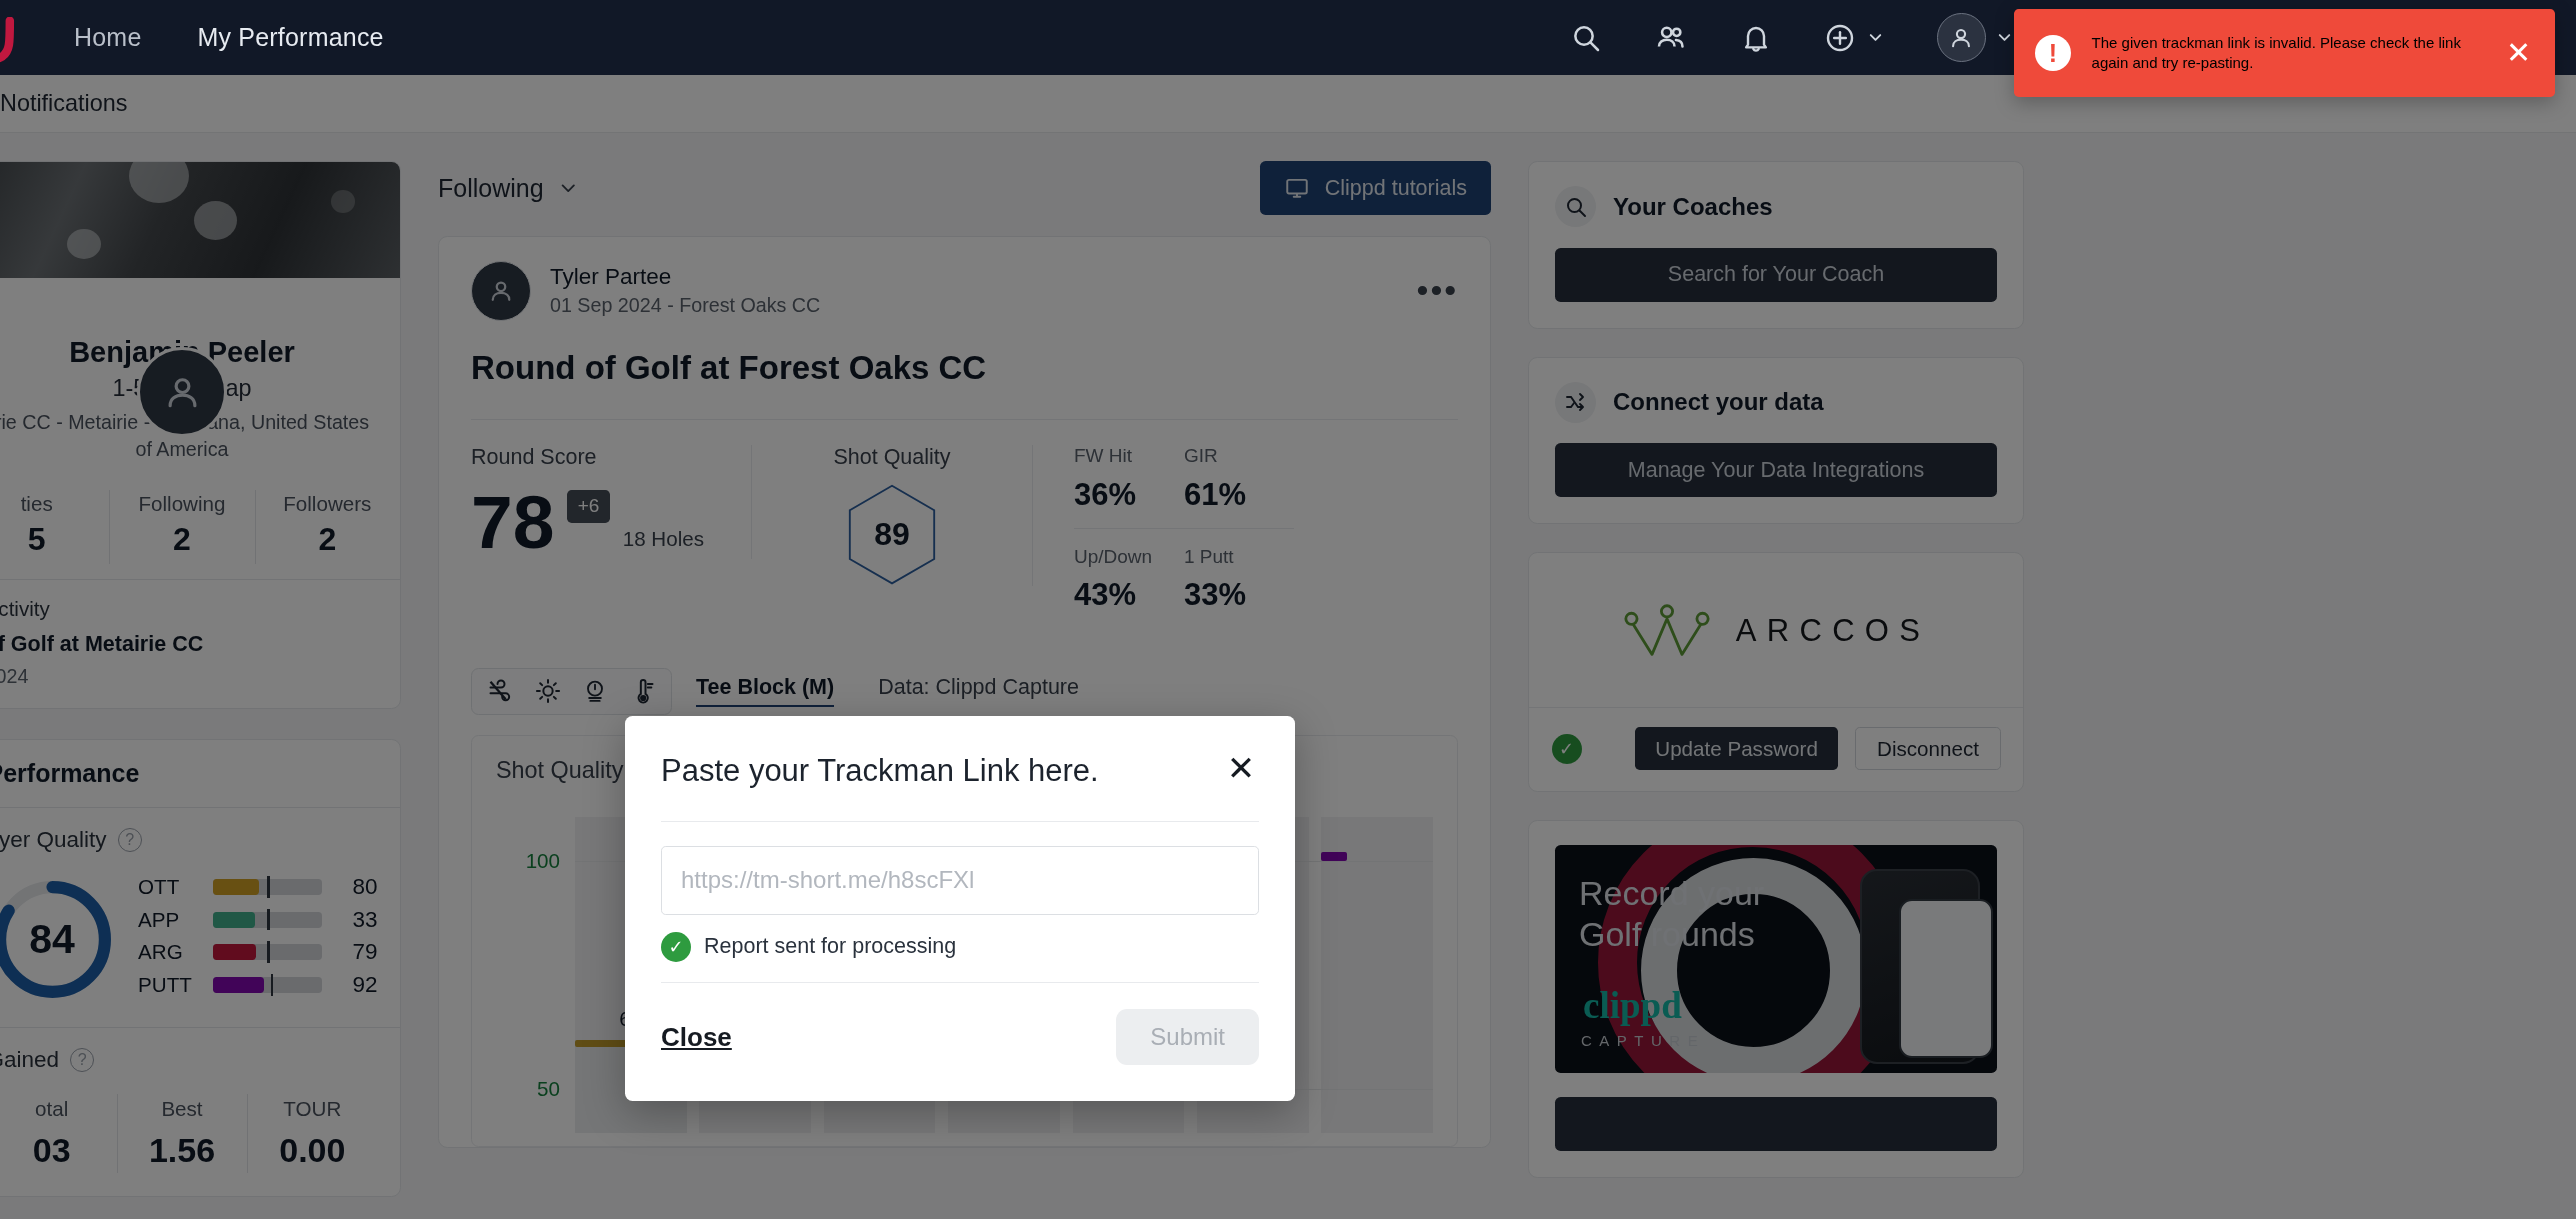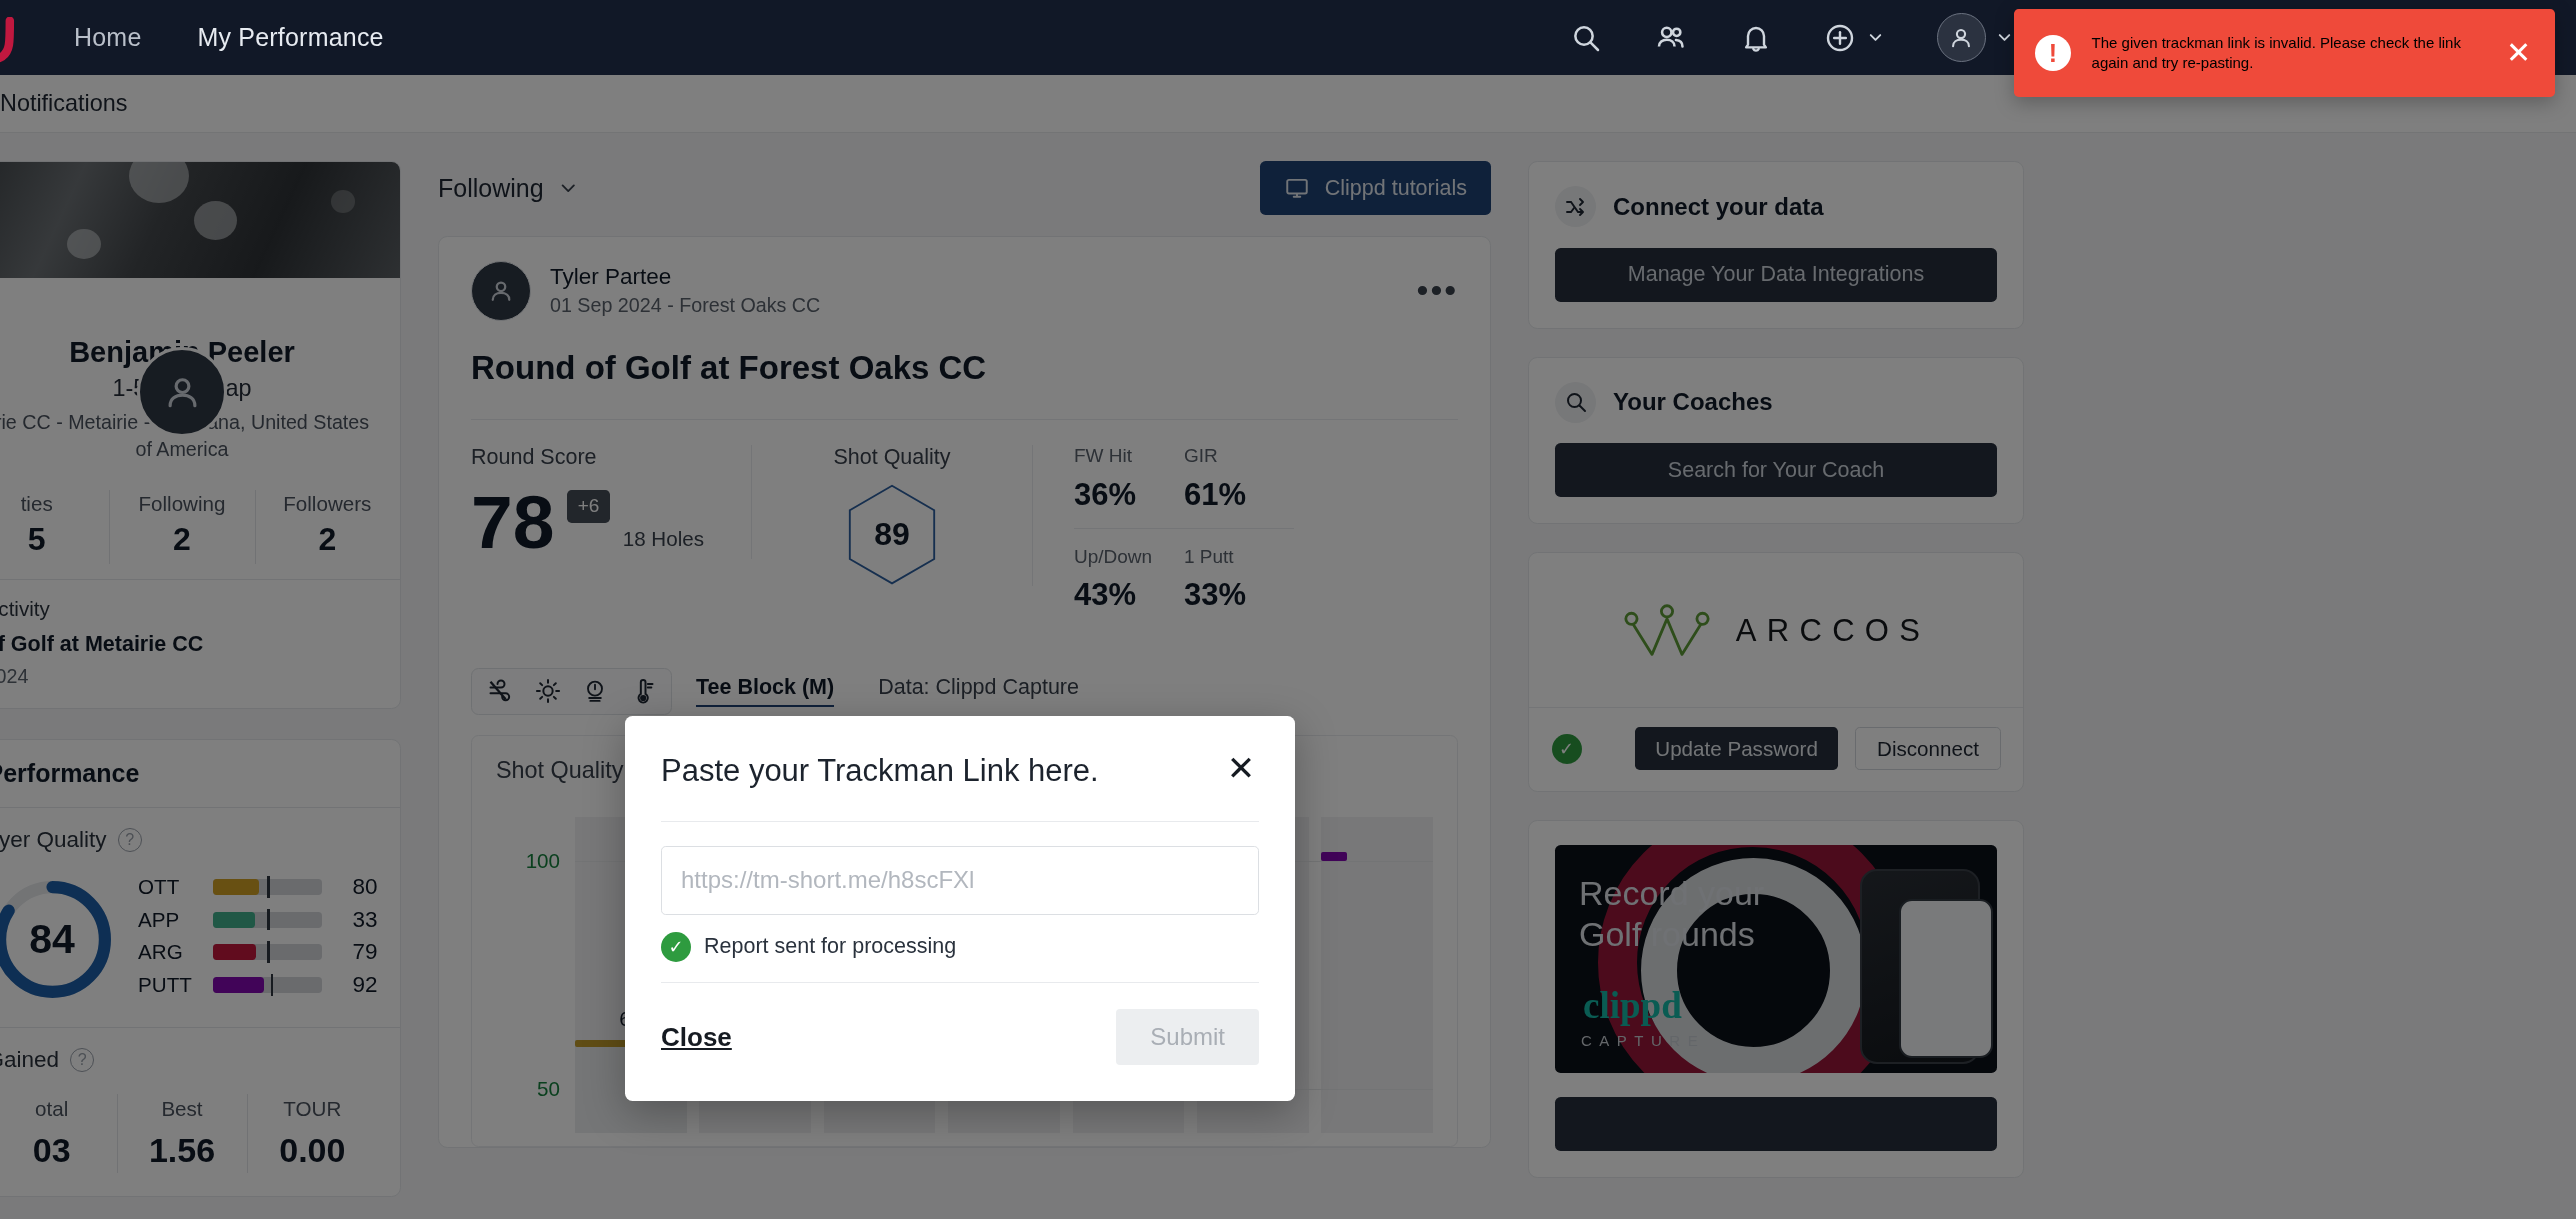--- a/index.html
+++ b/index.html
@@ -282,21 +282,21 @@
   }
   .modal-input::placeholder { color: #b2b7be; }
   .modal-status { display: flex; align-items: center; gap: 13px; padding: 17px 0 20.6px; }
   .modal-status .txt { font-size: 21.5px; color: #2a323d; }
   .modal-foot { display: flex; align-items: center; padding: 26px 0 36px; }
   .btn-close {
     background: none; border: none; font-size: 26px; font-weight: 700; color: #161b22;
     font-family: inherit; cursor: pointer; padding: 9.4px 0; text-decoration: underline;
   }
   .btn-submit {
-    margin-left: auto; background: #eceef0; color: #a9aeb5; border: none; border-radius: 4px;
+    margin-left: auto; background: #eceef0; color: #a9aeb5; border: none; border-radius: 11px;
     height: 56px; padding: 12px 34px; font-size: 24px; font-family: inherit; cursor: not-allowed;
   }
 
   
   .toast {
     position: absolute; right: 20.6px; top: 9.4px; width: 541px; min-height: 88px;
     background: #ef4a3a; border-radius: 4.7px; z-index: 60;
     display: flex; align-items: center; gap: 20.6px; padding: 17px 20.6px;
     box-shadow: 0 5.6px 19px rgba(0,0,0,.25);
   }
@@ -641,43 +641,43 @@
           </div>
         </div>
       </div>
     </div>
 
     <div class="col-right">
 
       <div class="r-card">
         <div class="r-head">
           <span class="r-icon-circle">
+            <svg width="24" height="24" viewBox="0 0 24 24" fill="none" stroke="currentColor" stroke-width="2">
+                <circle cx="10.5" cy="10.5" r="6.5"></circle>
+                <line x1="15.5" y1="15.5" x2="21" y2="21" stroke-linecap="round"></line>
+              </svg>
+          </span>
+          <span class="r-title">Your Coaches</span>
+        </div>
+        <button class="r-btn">Search for Your Coach</button>
+      </div>
+
+      <div class="r-card">
+        <div class="r-head">
+          <span class="r-icon-circle">
             <svg width="24" height="24" viewBox="0 0 24 24" fill="none" stroke="currentColor" stroke-width="1.9">
                 <path d="M3 7h4l7 10h4" stroke-linecap="round"></path>
                 <path d="M3 17h4l3-4" stroke-linecap="round"></path>
                 <polyline points="16,4 19,7 16,10" stroke-linecap="round" stroke-linejoin="round"></polyline>
                 <polyline points="16,14 19,17 16,20" stroke-linecap="round" stroke-linejoin="round"></polyline>
               </svg>
           </span>
           <span class="r-title">Connect your data</span>
         </div>
         <button class="r-btn">Manage Your Data Integrations</button>
-      </div>
-
-      <div class="r-card">
-        <div class="r-head">
-          <span class="r-icon-circle">
-            <svg width="24" height="24" viewBox="0 0 24 24" fill="none" stroke="currentColor" stroke-width="2">
-                <circle cx="10.5" cy="10.5" r="6.5"></circle>
-                <line x1="15.5" y1="15.5" x2="21" y2="21" stroke-linecap="round"></line>
-              </svg>
-          </span>
-          <span class="r-title">Your Coaches</span>
-        </div>
-        <button class="r-btn">Search for Your Coach</button>
       </div>
 
       <div class="r-card">
         <div class="arccos-logo">
           <svg width="90" height="58" viewBox="0 0 96 62" fill="none" stroke="#5d9b36" stroke-width="3">
             <circle cx="10" cy="18" r="6"></circle>
               <circle cx="48" cy="10" r="6"></circle>
               <circle cx="86" cy="18" r="6"></circle>
             <path d="M12 24 L32 56 L48 18 L64 56 L84 24" stroke-linejoin="round" stroke-linecap="round"></path>
           </svg>

